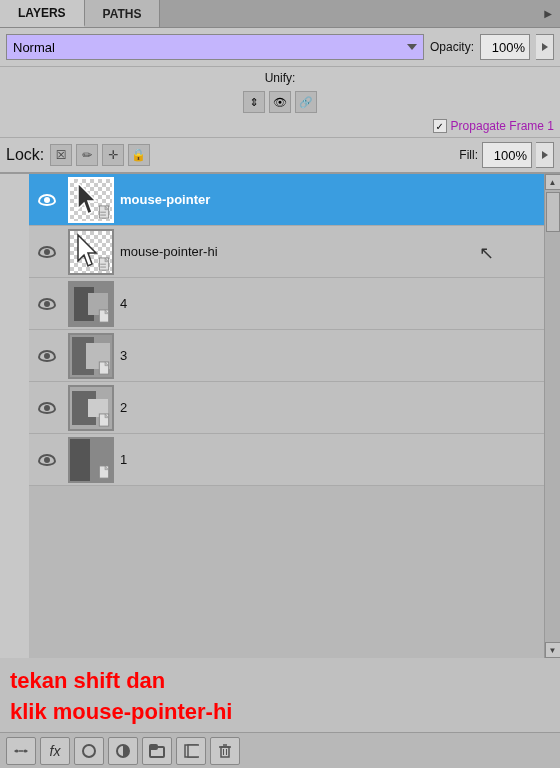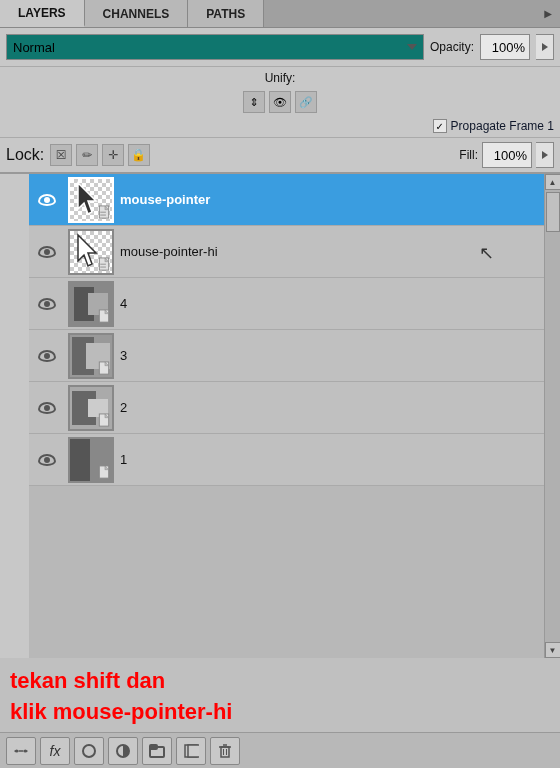--- a/index.html
+++ b/index.html
@@ -66,21 +66,21 @@
       display: flex;
       align-items: center;
       padding: 6px 6px;
       background: #c8c8c8;
       border-bottom: 1px solid #aaa;
       gap: 6px;
     }
     .blend-select {
       flex: 1;
       height: 26px;
-      background: #0f766e;
+      background: #c4b5fd;
       border: 1px solid #888;
       font-size: 13px;
       padding: 0 6px;
       display: flex;
       align-items: center;
       justify-content: space-between;
       cursor: pointer;
     }
     .blend-select .arrow {
       width: 0; height: 0;
@@ -165,21 +165,21 @@
       background: #e8e8e8;
       border: 1px solid #888;
       display: flex;
       align-items: center;
       justify-content: center;
       font-size: 10px;
       cursor: pointer;
     }
     .prop-label {
       font-size: 12px;
-      color: #0f172a;
+      color: #a21caf;
     }
 
     
     .lock-row {
       display: flex;
       align-items: center;
       padding: 4px 6px;
       background: #c8c8c8;
       border-bottom: 2px solid #999;
       gap: 6px;
@@ -424,23 +424,20 @@
 </head>
 <body>
 
 <div class="panel">
 
   <div class="tab-bar">
     <div class="tab active">
       <span>LAYERS</span>
     </div>
     <div class="tab">
-      <span>CHANNELS</span>
-    </div>
-    <div class="tab">
       <span>PATHS</span>
     </div>
     <div class="tab-spacer"></div>
     <div class="tab-collapse">▶</div>
   </div>
 
   <div class="blend-row">
     <div class="blend-select">
       <span>Normal</span>
       <span class="arrow"></span>

